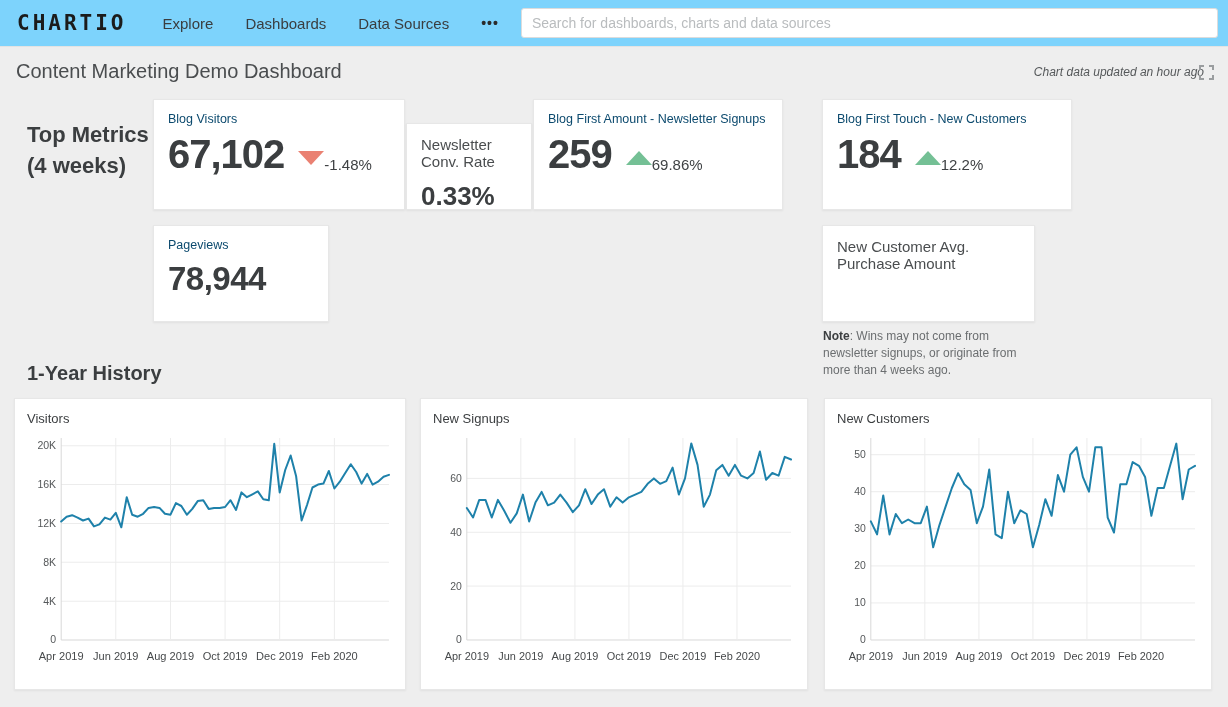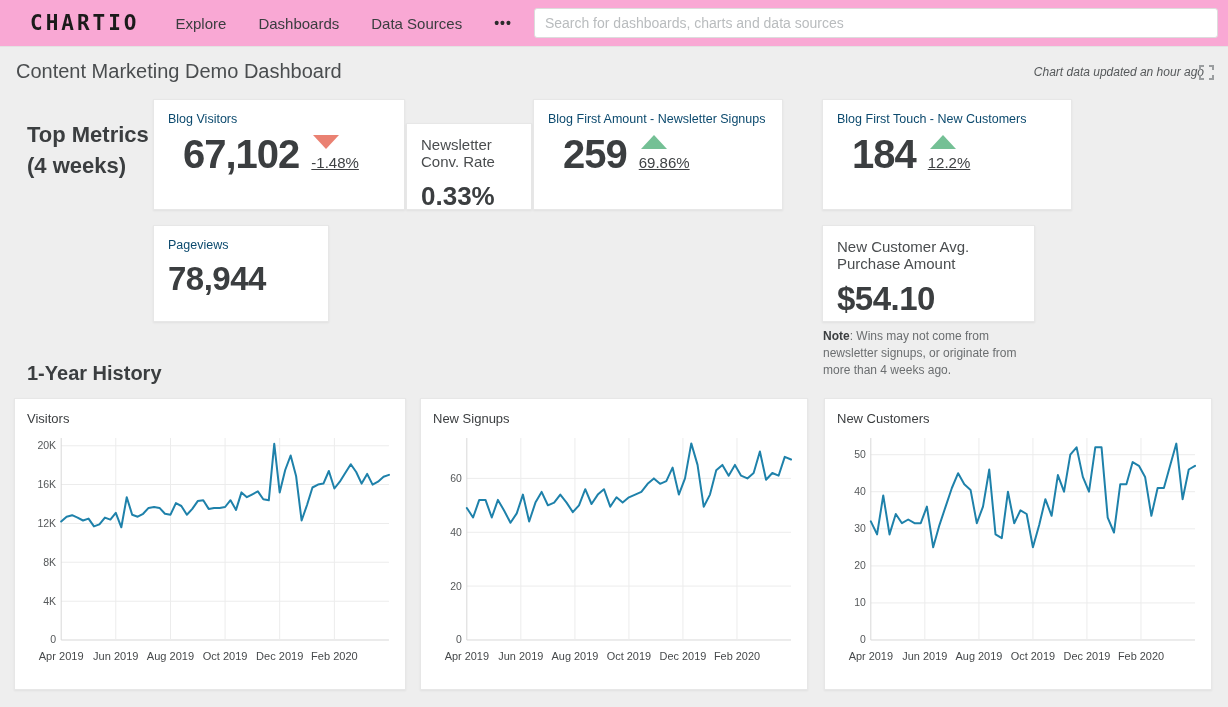--- a/index.html
+++ b/index.html
@@ -4,22 +4,22 @@
 <style>
   * { margin:0; padding:0; box-sizing:border-box; }
   html,body { width:1228px; height:707px; }
   body {
     font-family:"Liberation Sans","DejaVu Sans",sans-serif;
     background:#eeeeee; color:#3f4144; position:relative; overflow:hidden;
   }
   
   .nav {
     position:absolute; left:0; top:0; width:1228px; height:47px;
-    background:#f9a8d4; border-bottom:1px solid #e3e3e3;
-    display:flex; align-items:center; padding:0 10px 0 30px;
+    background:#7dd3fc; border-bottom:1px solid #e3e3e3;
+    display:flex; align-items:center; padding:0 10px 0 17px;
   }
   .logo {
     font-family:"DejaVu Sans Mono",monospace; font-weight:bold;
     font-size:21px; letter-spacing:3px; color:#1b1b1b; margin-right:36px;
   }
   .nav-item { font-size:15px; color:#3a3d3f; margin-right:32px; cursor:pointer; white-space:nowrap; }
   .nav-more { font-size:14px; letter-spacing:1px; color:#2b2b2b; margin-right:22px; font-weight:bold; cursor:pointer; }
   .nav-search {
     flex:1; height:30px; border:1px solid #dcdcdc; border-radius:3px;
     font-size:14px; padding:0 10px; color:#444; outline:none;
@@ -43,25 +43,25 @@
   .card {
     position:absolute; background:#ffffff;
     box-shadow:0 1px 2px rgba(0,0,0,0.06); border:1px solid #e7e7e7;
   }
   .section-head { position:absolute; font-weight:700; color:#3b3e40; }
   .head-metrics { left:27px; top:120px; font-size:22px; line-height:1.4; }
   .head-history { left:27px; top:362px; font-size:20px; }
   .metric { padding:12px 14px; }
   .m-label { font-size:12.5px; color:#0c4a6e; margin-bottom:6px; }
   .m-label-sm { font-size:15px; color:#4a4d4f; margin-bottom:6px; }
-  .m-row { display:flex; align-items:center; gap:12px;margin-left:15px; }
+  .m-row { display:flex; align-items:flex-end; gap:12px; }
   .m-value { font-size:40px; font-weight:800; color:#3b3e40; letter-spacing:-1px; line-height:1.1; }
   .m-value-md { font-size:33px; font-weight:700; color:#3b3e40; letter-spacing:-0.5px; line-height:1.15; margin-top:8px; }
   .m-value-sm { font-size:26px; font-weight:800; color:#3b3e40; line-height:1.1; margin-top:12px; }
-  .m-delta { display:flex; flex-direction:column; align-items:flex-start; padding-bottom:3px;text-decoration:underline; }
+  .m-delta { display:flex; flex-direction:row; align-items:flex-start; padding-bottom:3px; }
   .m-delta-text { font-size:15px; color:#3f4244; margin-top:5px; }
   .tri { width:0; height:0; border-left:13px solid transparent; border-right:13px solid transparent; margin-left:2px; }
   .tri.down { border-top:14px solid var(--down,#ea8172); }
   .tri.up { border-bottom:14px solid var(--up,#74c095); }
   .note { position:absolute; left:823px; top:328px; width:206px; font-size:12px; color:#6b6e70; line-height:1.42; }
   .note b { color:#3b3e40; }
   
   .chart-card { padding:12px 12px 8px 12px; }
   .c-title { font-size:13px; color:#3b3e40; margin-bottom:4px; }
   svg.chart { display:block; width:100%; height:240px; }
@@ -132,21 +132,20 @@
   </div>
 </div>
 
 <div class="card metric" style="left:153px; top:225px; width:176px; height:97px;">
   <div class="m-label">Pageviews</div>
   <div class="m-value-md">78,944</div>
 </div>
 
 <div class="card metric" style="left:822px; top:225px; width:213px; height:97px;">
   <div class="m-label-sm">New Customer Avg. Purchase Amount</div>
-  <div class="m-value-md">$54.10</div>
 </div>
 
 <div class="note">
   <b>Note</b><span>: Wins may not come from newsletter signups, or originate from more than 4 weeks ago.</span>
 </div>
 
 <div class="section-head head-history">1-Year History</div>
 
 <div class="card chart-card" style="left:14px; top:398px; width:392px; height:292px;">
   <div class="c-title">Visitors</div>

